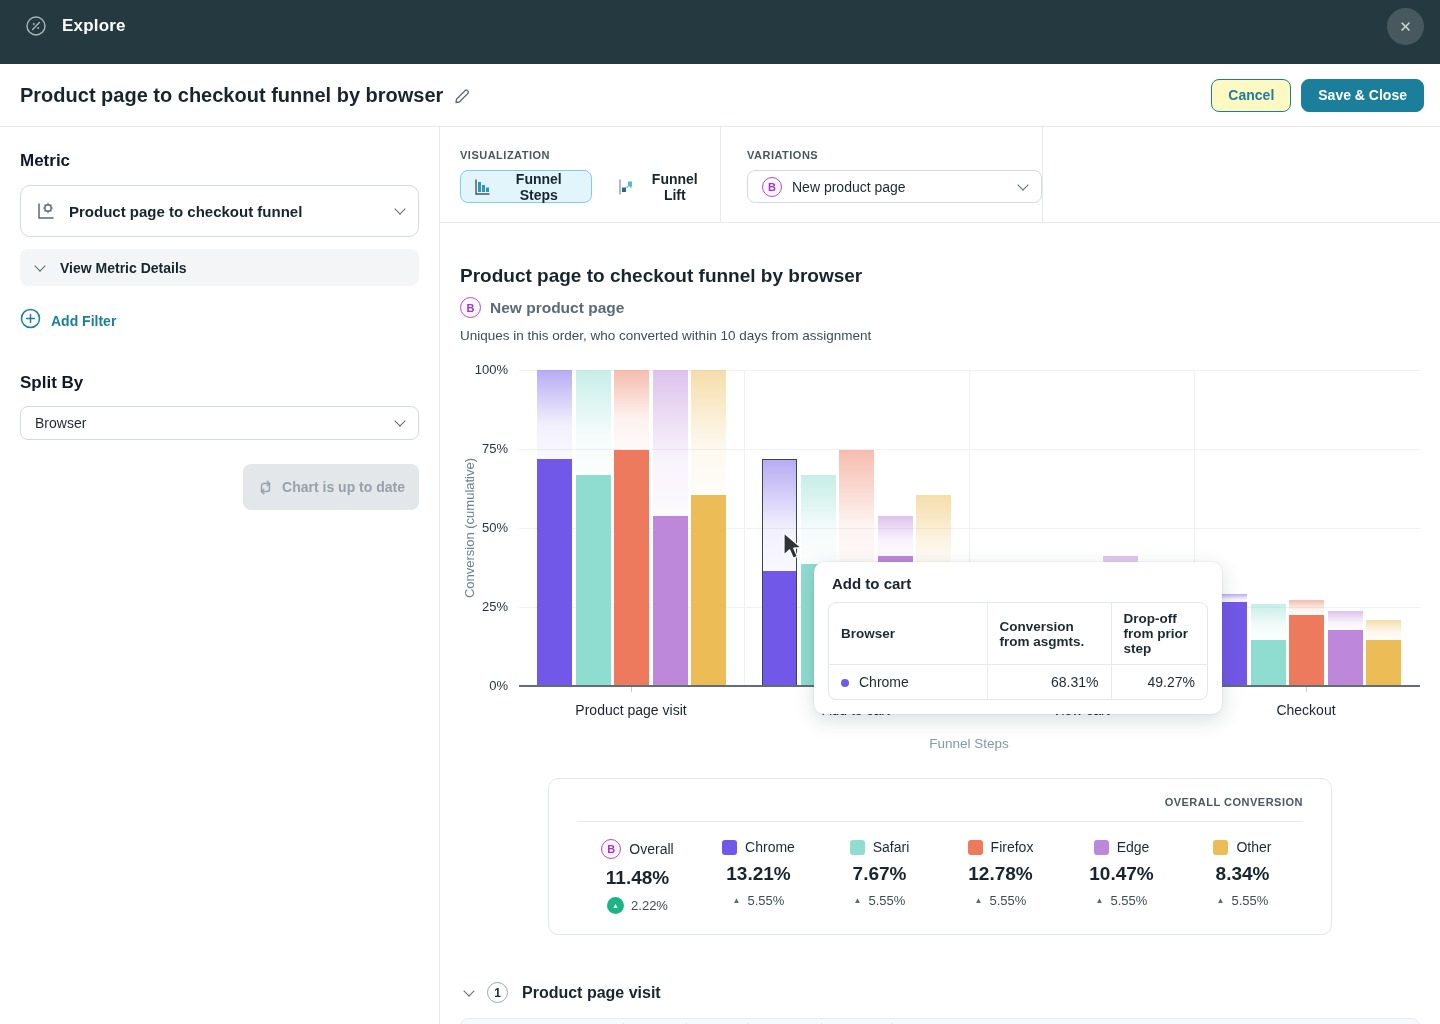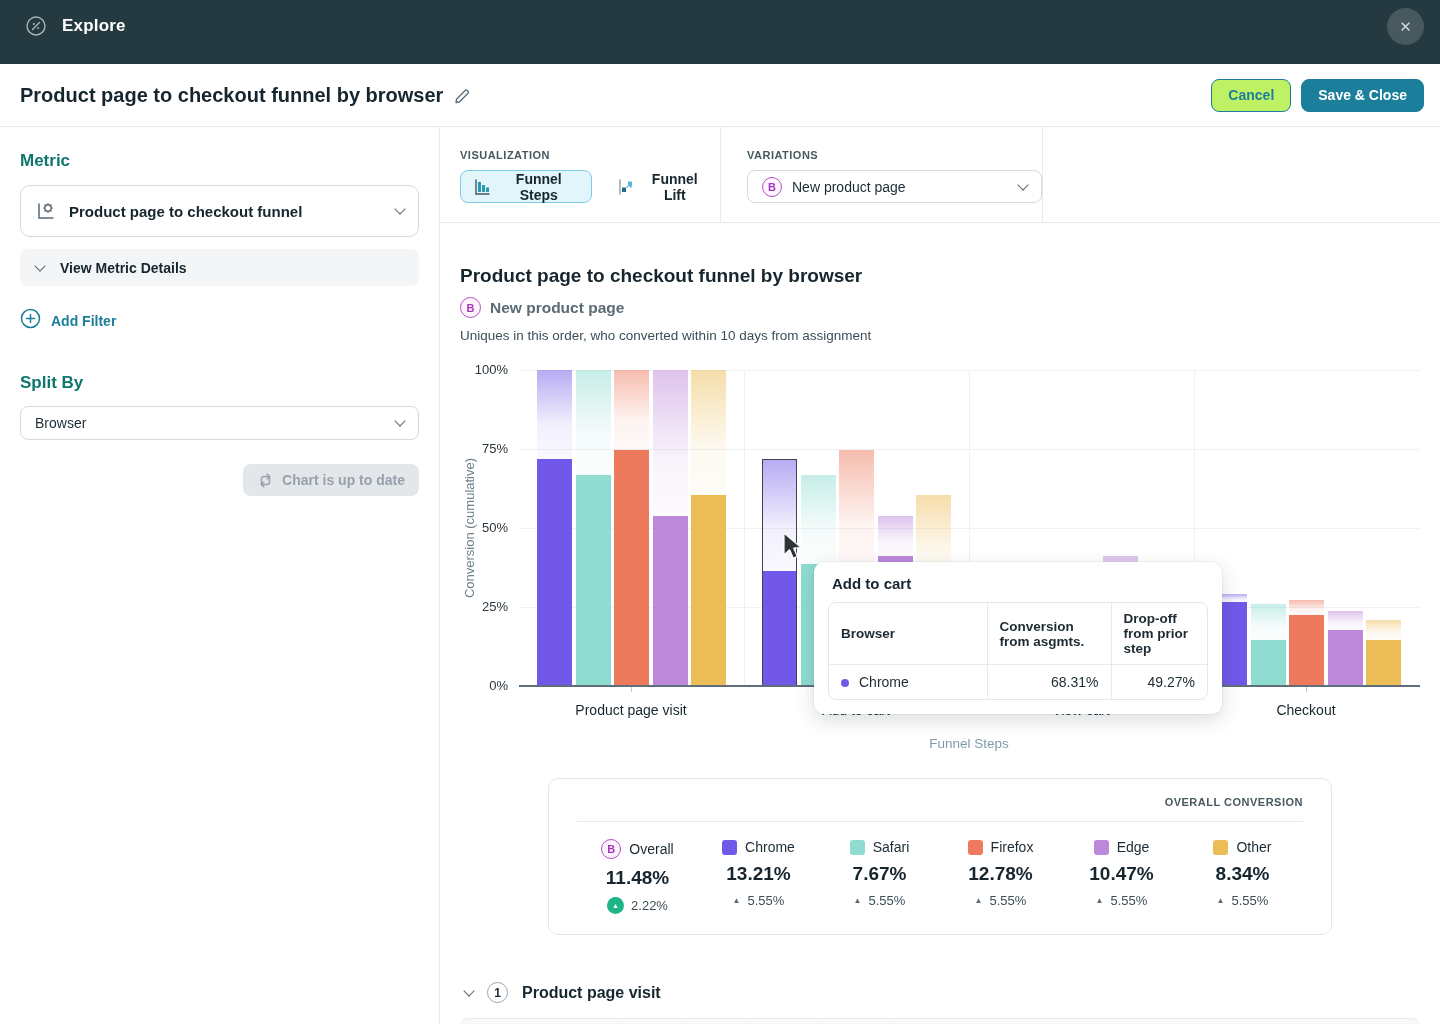--- a/index.html
+++ b/index.html
@@ -14,48 +14,48 @@
   .close-btn { margin-left:auto; width:37px; height:37px; border-radius:50%; background:rgba(255,255,255,.16);
                border:none; color:#cfd8da; font-size:15px; line-height:37px; text-align:center; cursor:pointer; }
 
   
   .titlebar { height:63px; display:flex; align-items:center; padding:0 16px 0 20px; border-bottom:1px solid #e7eaec; }
   .page-title { font-size:20px; font-weight:700; color:#17262e; }
   .edit-icon { margin-left:10px; display:inline-flex; }
   .title-actions { margin-left:auto; display:flex; gap:10px; }
   .btn { height:33px; border-radius:8px; font-size:14px; font-weight:700; padding:0 16px; cursor:pointer;
          font-family:"Liberation Sans", sans-serif; }
-  .btn-outline { background:#bef264; border:1.5px solid #1b7f9b; color:#1b7f9b; }
+  .btn-outline { background:#fef9c3; border:1.5px solid #1b7f9b; color:#1b7f9b; }
   .btn-primary { background:#1b7f9b; border:1.5px solid #1b7f9b; color:#fff; }
 
   
   .layout { display:flex; height:897px; }
   .sidebar { width:440px; border-right:1px solid #e7eaec; padding:24px 20px 0 20px; flex:none; }
   .main { width:1000px; position:relative; }
 
   
-  .side-heading { font-size:17px; font-weight:700; color:#0f766e; }
+  .side-heading { font-size:17px; font-weight:700; color:#0f172a; }
   .select { border:1px solid #d4dade; border-radius:10px; display:flex; align-items:center;
             padding:0 14px; background:#fff; cursor:pointer; }
   .metric-select { margin-top:14px; height:52px; gap:12px; }
   .metric-select .lbl { font-size:15px; font-weight:700; color:#17262e; }
   .chev { display:inline-block; width:8px; height:8px; border-right:1.6px solid #5b6b75;
           border-bottom:1.6px solid #5b6b75; transform:rotate(45deg); margin-top:-4px; }
   .chev.right { margin-left:auto; }
   .view-details { margin-top:12px; height:37px; border-radius:8px; background:#f3f5f7; display:flex;
                   align-items:center; gap:16px; padding:0 16px; cursor:pointer; }
   .view-details .lbl { font-size:14px; font-weight:700; color:#17262e; }
   .filter-heading { margin-top:40px; }
   .add-filter { margin-top:22px; display:flex; align-items:flex-end; gap:10px; cursor:pointer; background:none; border:none; }
   .add-filter .lbl { font-size:14px; font-weight:700; color:#1b7f9b; }
   .splitby-heading { margin-top:44px; }
   .split-select { margin-top:13px; height:34px; border-radius:8px; }
   .split-select .lbl { font-size:14px; color:#1c2b33; }
   .status-wrap { margin-top:24px; display:flex; justify-content:flex-end; }
-  .status-btn { height:32px; border:none; border-radius:8px; background:#e3e7ea; color:#97a1ab; font-size:14px;
+  .status-btn { height:46px; border:none; border-radius:8px; background:#e3e7ea; color:#97a1ab; font-size:14px;
                 font-weight:700; display:flex; align-items:center; gap:8px; padding:0 14px; }
 
   
   .controls { height:96px; border-bottom:1px solid #e7eaec; display:flex; }
   .ctrl-section { padding:22px 0 0 20px; }
   .ctrl-1 { width:281px; border-right:1px solid #e7eaec; }
   .ctrl-2 { width:322px; border-right:1px solid #e7eaec; padding-left:26px; }
   .ctrl-3 { padding-left:27px; }
   .eyebrow { font-size:11px; font-weight:700; letter-spacing:.5px; color:#47585f; }
   .ctrl-row { margin-top:9px; display:flex; align-items:center; gap:12px; }

